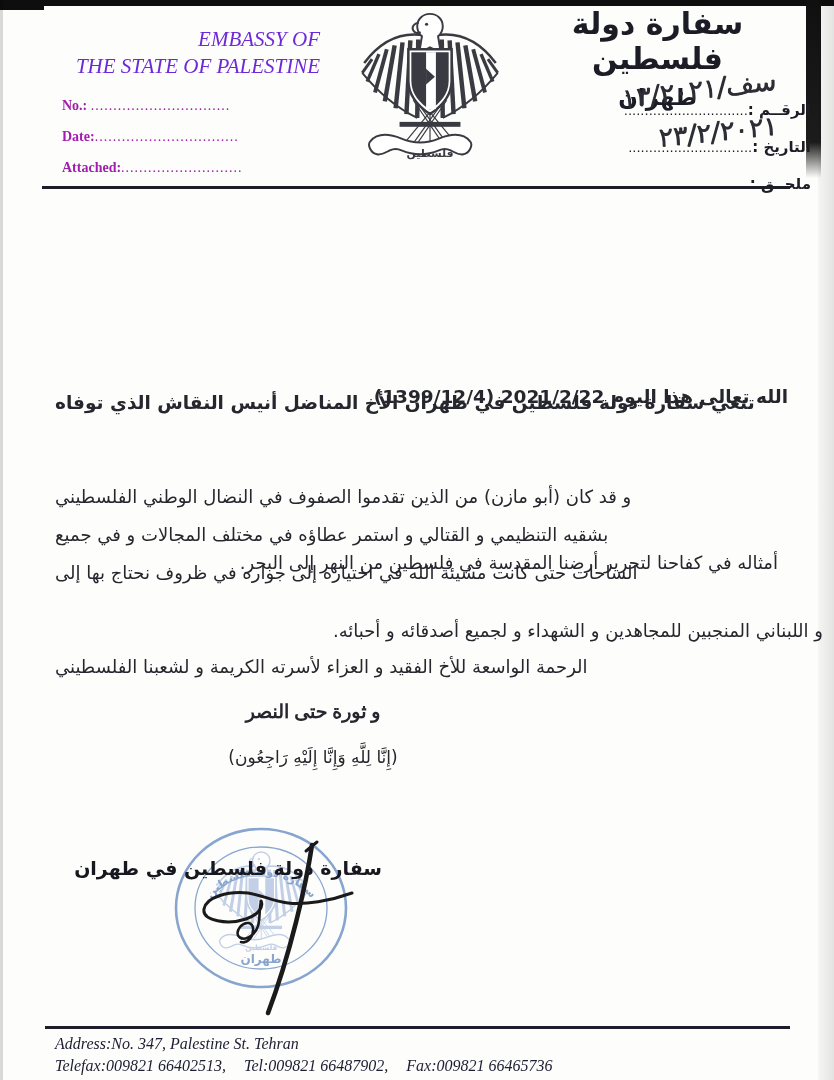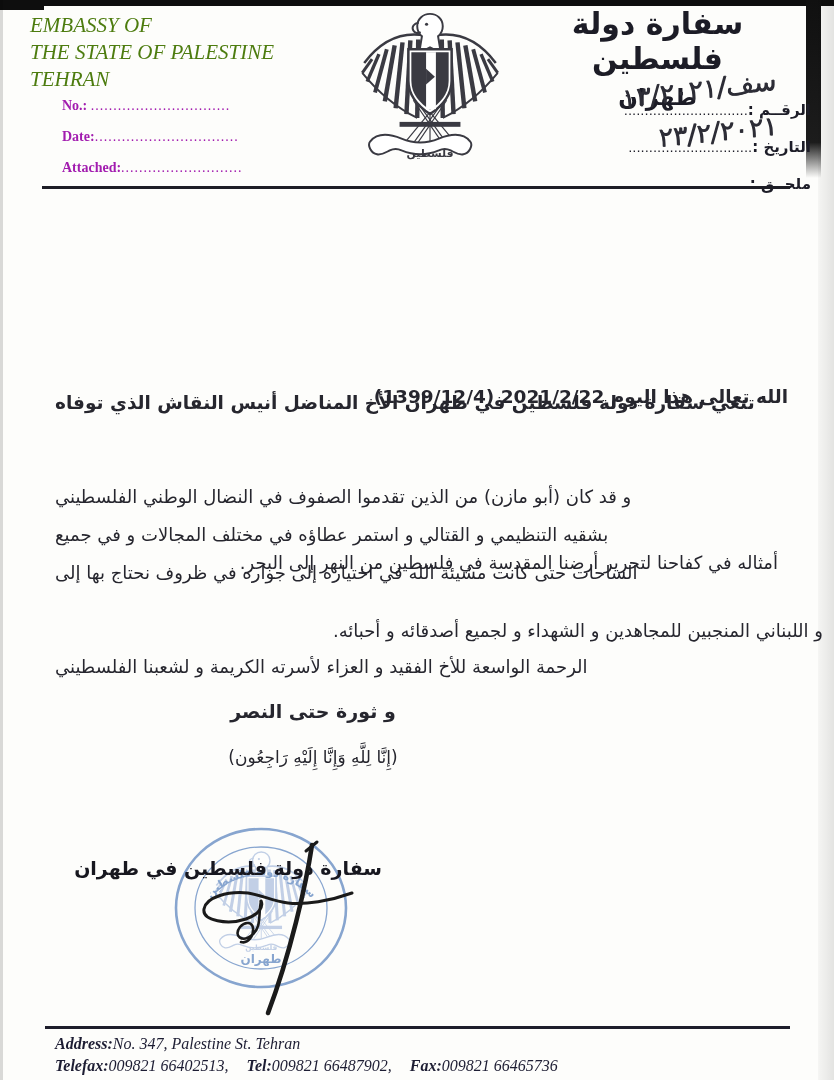--- a/index.html
+++ b/index.html
@@ -8,22 +8,22 @@
   
   .scan-top{position:absolute;left:0;top:0;width:834px;height:6px;background:#0e0e0e;}
   .scan-top-left{position:absolute;left:0;top:0;width:44px;height:10px;background:#0e0e0e;}
   .scan-right-strip{position:absolute;left:806px;top:0;width:15px;height:178px;
         background:linear-gradient(to bottom,#101010 0%,#1c1c1c 80%,rgba(30,30,30,0) 100%);}
   .scan-right-band{position:absolute;left:818px;top:0;width:16px;height:1080px;
         background:linear-gradient(to right,rgba(0,0,0,0.03),rgba(0,0,0,0.10));}
   .scan-left-edge{position:absolute;left:0;top:0;width:3px;height:1080px;background:rgba(0,0,0,0.14);}
 
   
-  .hdr-left{position:absolute;left:30px;top:12px;width:290px;text-align:left;
-        font-family:"Liberation Serif",serif;font-style:italic;font-size:21px;line-height:27px;color:#4d7c0f;}
+  .hdr-left{position:absolute;left:30px;top:26px;width:290px;text-align:right;
+        font-family:"Liberation Serif",serif;font-style:italic;font-size:21px;line-height:27px;color:#6d28d9;}
   .hdr-left-fields{position:absolute;left:62px;top:98px;width:235px;
         font-family:"Liberation Serif",serif;font-size:14px;color:#a21caf;}
   .hdr-left-fields .row{height:31px;white-space:nowrap;overflow:hidden;}
   .hdr-left-fields .lbl{font-weight:bold;}
   .hdr-left-fields .dots{letter-spacing:1px;}
 
   
   .emblem{position:absolute;left:355px;top:8px;width:150px;height:162px;color:#3a3a42;}
 
   
@@ -50,34 +50,34 @@
   .al-l{text-align:right;}
   .p1l1{top:344px;}
   .p1l2{top:386px;padding-left:10px;}
   .p2l1{top:438px;}
   .p2l2{top:476px;}
   .p2l3{top:514px;}
   .p2l4{top:552px;}
   .p3l1{top:608px;}
   .p3l2{top:620px;padding-left:45px;}
   .slogan{position:absolute;left:0;top:700px;width:626px;text-align:center;direction:rtl;
-        font-size:19px;font-weight:bold;}
+        font-size:19px;font-weight:bold;font-family:Liberation Serif, serif;}
   .quran{position:absolute;left:0;top:747px;width:626px;text-align:center;direction:rtl;font-size:17px;}
 
   
   .stamp-svg{position:absolute;left:172px;top:825px;width:178px;height:166px;z-index:1;opacity:0.9;}
   .sig-text{position:absolute;left:112px;top:857px;width:270px;direction:rtl;white-space:nowrap;
         font-size:19px;font-weight:bold;color:#17171f;z-index:2;}
   .scribble-svg{position:absolute;left:140px;top:815px;width:240px;height:210px;z-index:3;}
 
   
   .footer-rule{position:absolute;left:45px;top:1026px;width:745px;height:2.5px;background:#1d1d2b;}
   .footer{position:absolute;left:55px;top:1033px;width:740px;
         font-family:"Liberation Serif",serif;font-style:italic;font-size:16px;color:#1d1d33;line-height:22px;}
-  .footer .lbl{font-weight:bold;}
+  .footer .lbl{font-weight:normal;}
   .footer .seg{margin-right:14px;}
 </style>
 </head>
 <body>
 
 <svg width="0" height="0" style="position:absolute" aria-hidden="true">
   <defs>
     <symbol id="eagleSym" viewBox="0 0 150 165">
       <g id="wingL" stroke="currentColor" fill="none">
         <path d="M63 32 L62 112" stroke-width="4.5"></path>
@@ -128,21 +128,20 @@
 
   <div class="scan-top"></div>
   <div class="scan-top-left"></div>
   <div class="scan-right-strip"></div>
   <div class="scan-right-band"></div>
   <div class="scan-left-edge"></div>
 
   <div class="hdr-left">
     <div>EMBASSY OF</div>
     <div>THE STATE OF PALESTINE</div>
-    <div>TEHRAN</div>
   </div>
   <div class="hdr-left-fields">
     <div class="row"><span class="lbl">No.:</span> <span class="dots">...............................</span></div>
     <div class="row"><span class="lbl">Date:</span><span class="dots">................................</span></div>
     <div class="row"><span class="lbl">Attached:</span><span class="dots">...........................</span></div>
   </div>
 
   <svg class="emblem" viewBox="0 0 150 165">
     <use href="#eagleSym" width="150" height="165"></use>
   </svg>

